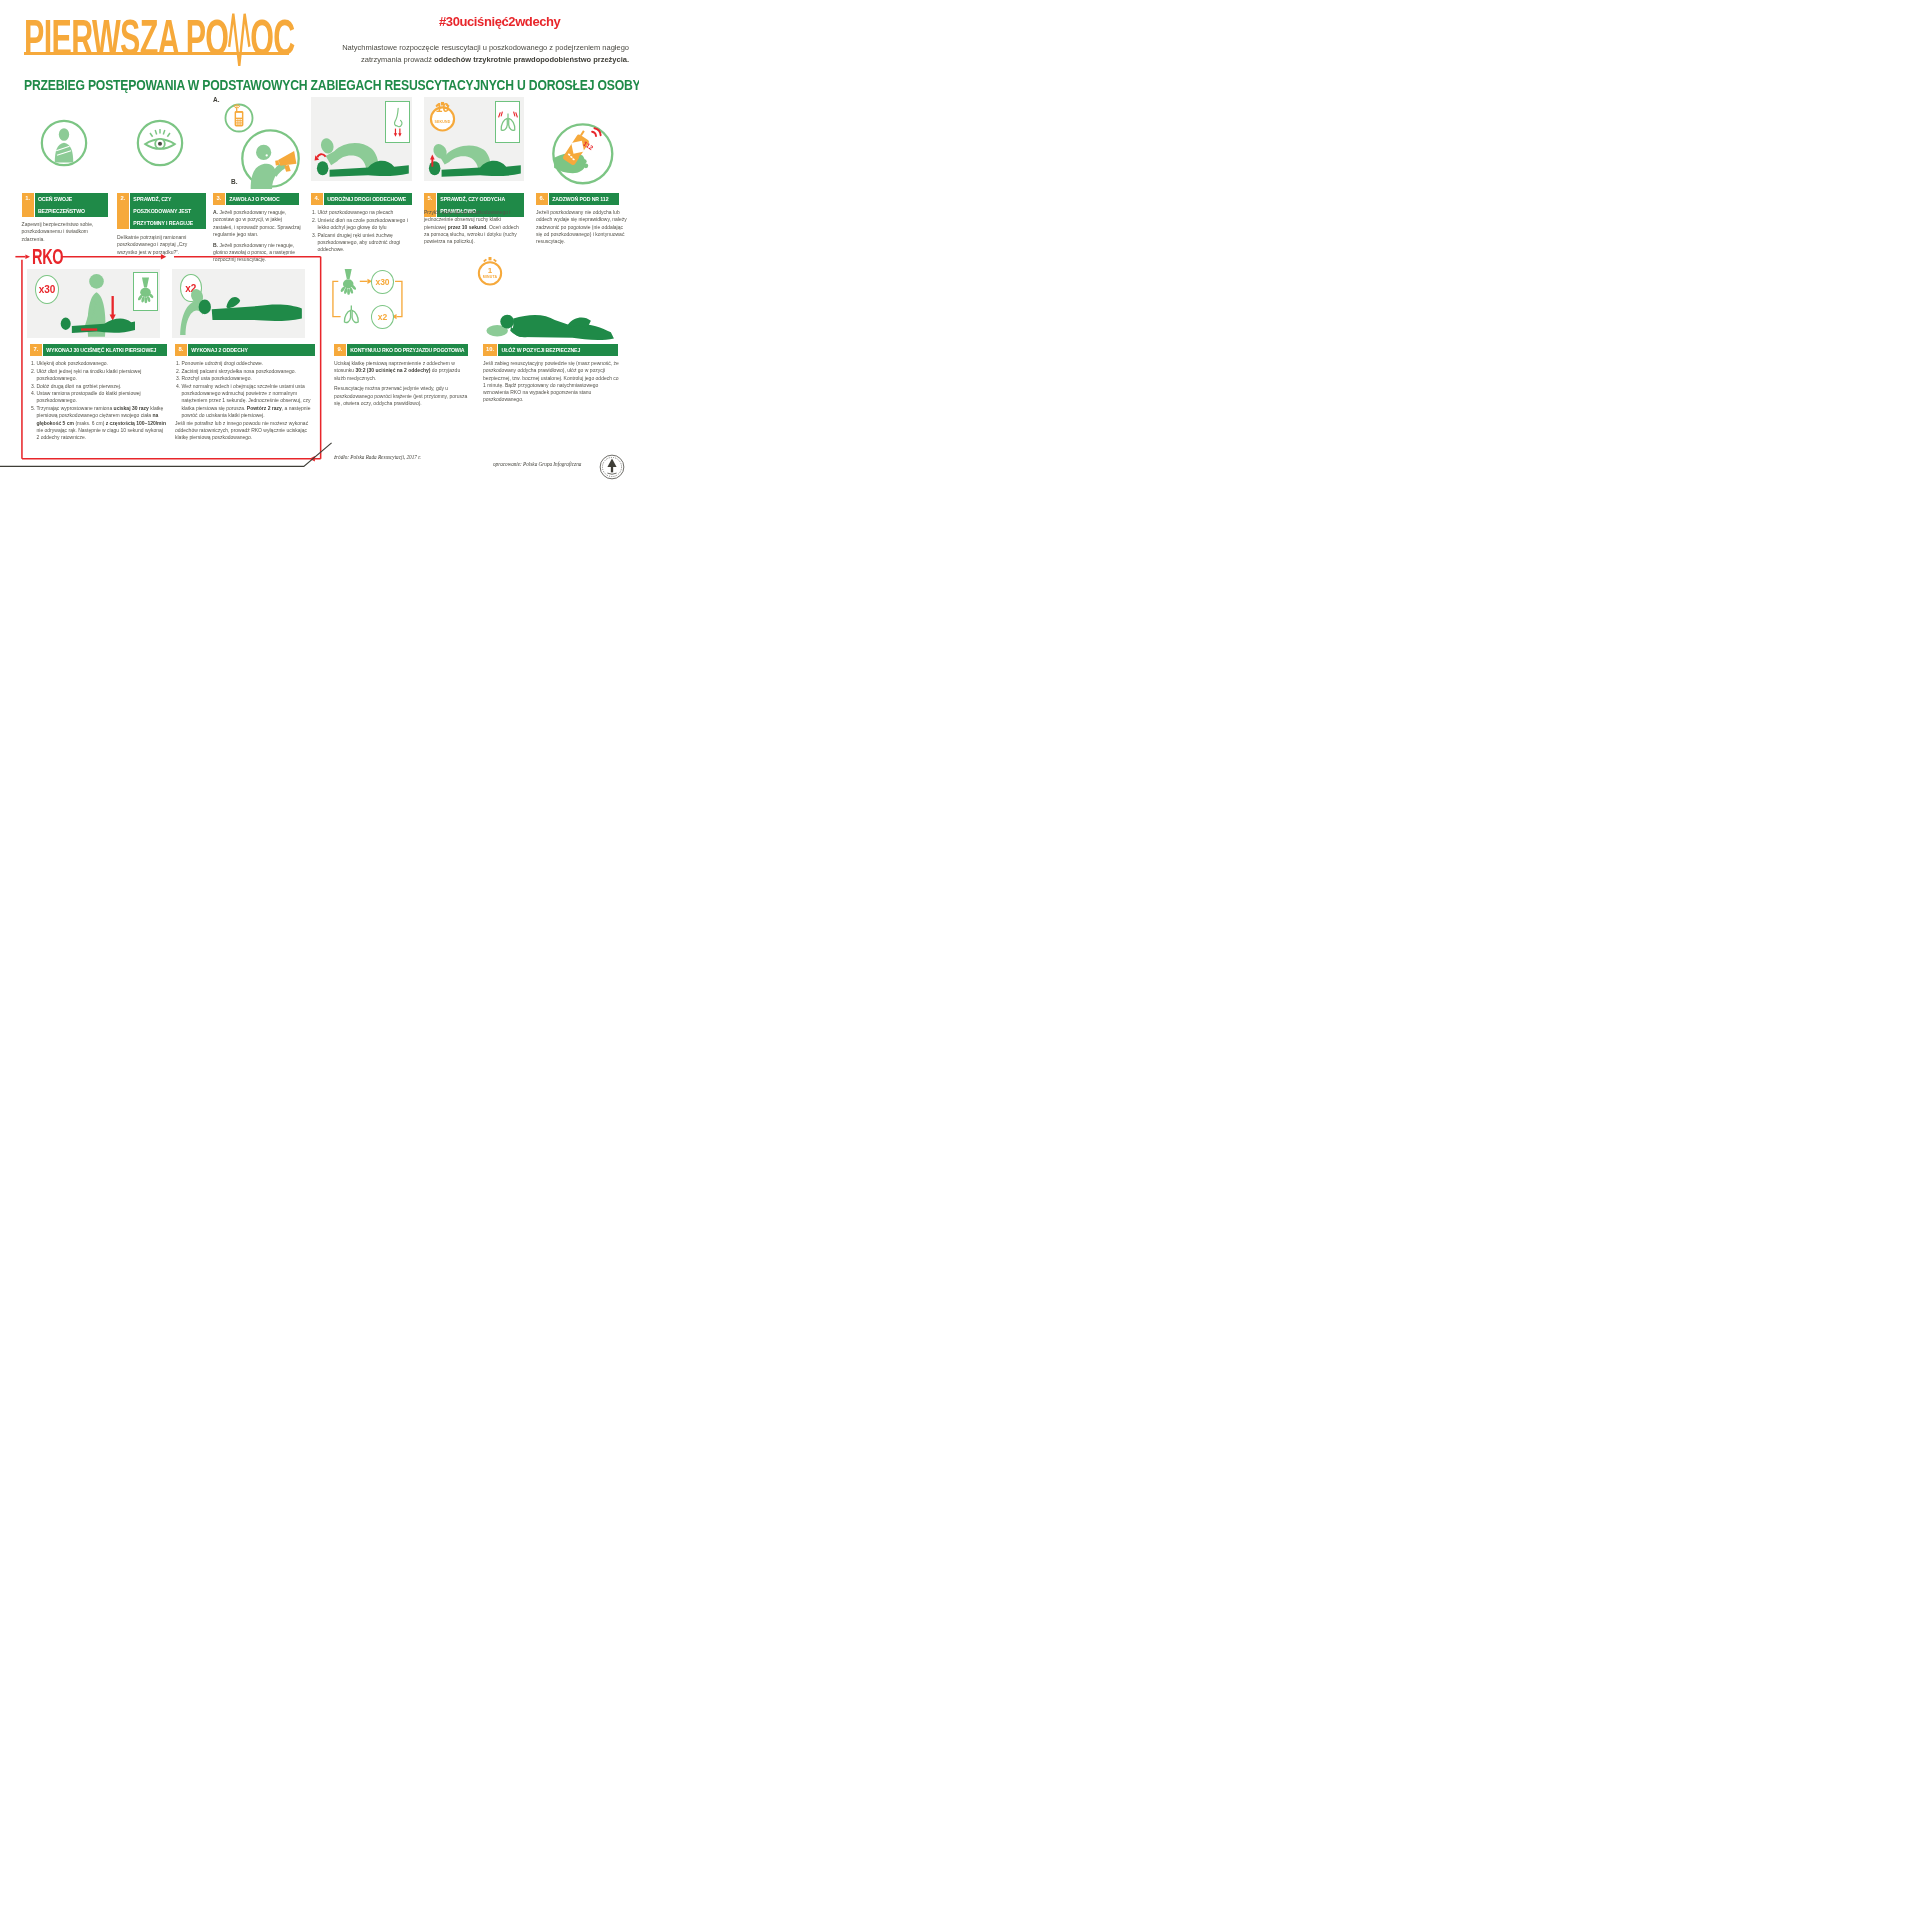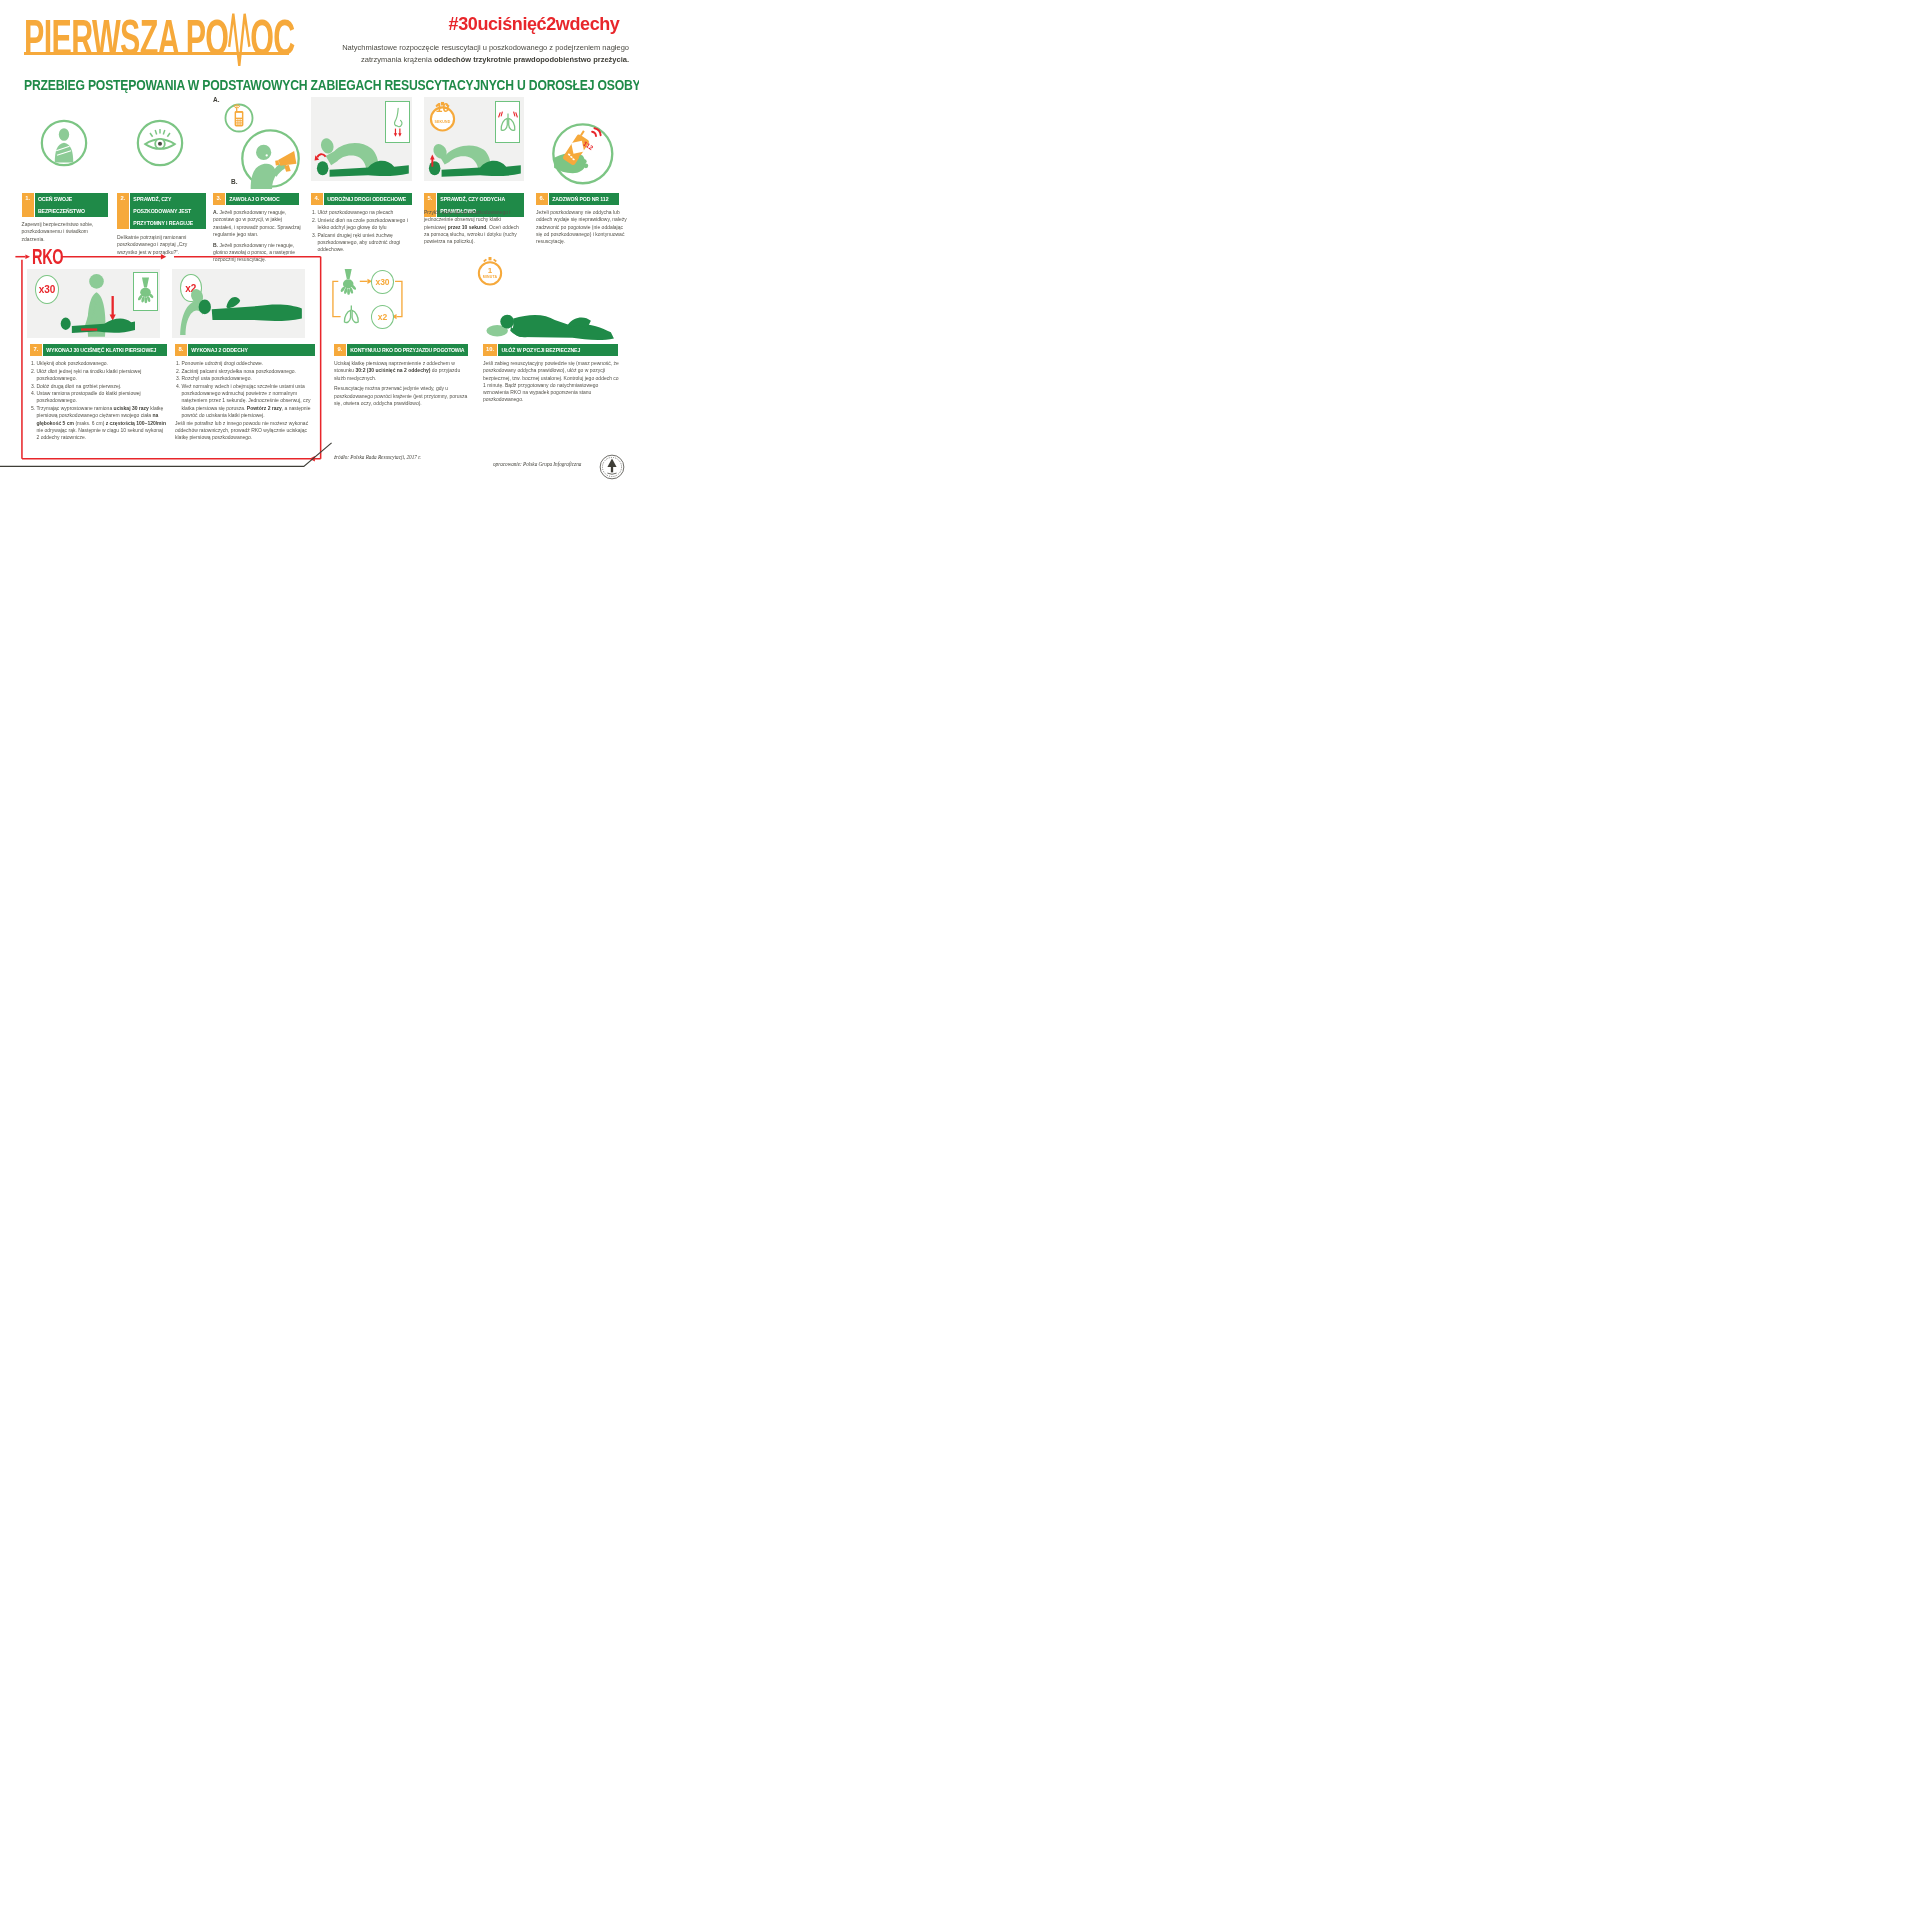--- a/index.html
+++ b/index.html
@@ -4,22 +4,22 @@
 <style>
   html,body{margin:0;padding:0;background:#fff;}
   .poster{position:relative;width:639px;height:488px;background:#fff;overflow:hidden;
           font-family:"Liberation Sans",sans-serif;color:#55534B;}
   .abs{position:absolute;}
   
   .title-row{position:absolute;left:24px;top:11.6px;display:flex;align-items:flex-start;
              transform:scale(0.78,1.30);transform-origin:left top;white-space:nowrap;}
   .title-txt{font-size:39px;font-weight:bold;letter-spacing:-0.8px;color:#F6A93B;line-height:1;}
   .title-underline{position:absolute;left:24px;top:52px;width:265px;height:2.7px;background:#F6A93B;}
-  .hashtag{position:absolute;left:439px;top:14px;width:190px;text-align:center;
-           font-size:18px;font-weight:bold;color:#E8262B;letter-spacing:-0.4px;}
+  .hashtag{position:absolute;left:439px;top:14px;width:190px;text-align:left;
+           font-size:13px;font-weight:bold;color:#E8262B;letter-spacing:-0.4px;}
   .subtitle{position:absolute;left:314px;top:42px;width:315px;font-size:7.5px;line-height:12px;color:#4C4B43;text-align:right;}
   .subtitle b{color:#3F3E37;}
   .section-title{position:absolute;left:24px;top:78px;font-size:12.7px;font-weight:bold;color:#1F8A48;
                  letter-spacing:-0.2px;white-space:nowrap;transform:scale(0.96,1.08);transform-origin:left top;}
   
   .bar{position:absolute;display:flex;align-items:stretch;}
   .bar .num{background:#F6A93B;color:#fff;font-weight:bold;font-size:5.8px;flex:0 0 12px;
             text-align:center;padding-top:2.3px;margin-right:1.2px;}
   .bar .ttl{background:#1F8A48;color:#fff;font-weight:bold;font-size:5.2px;line-height:12px;
             padding:0 3.1px;flex:1;letter-spacing:-0.1px;}
@@ -59,21 +59,21 @@
     <span class="title-txt">PIERWSZA PO</span>
     <svg class="heartbeat" width="28" height="44" viewBox="0 0 72 115">
       <polyline points="2,70 16,4 36,108 54,4 70,70" fill="none" stroke="#F6A93B" stroke-width="8"></polyline>
     </svg>
     <span class="title-txt">OC</span>
   </div>
   <div class="title-underline"></div>
   <div class="hashtag">#30uciśnięć2wdechy</div>
   <div class="subtitle">
     <span>Natychmiastowe rozpoczęcie resuscytacji u poszkodowanego z podejrzeniem nagłego</span><br>
-    <span>zatrzymania krążenia </span><b>oddechów trzykrotnie prawdopodobieństwo przeżycia.</b>
+    <span>zatrzymania prowadź </span><b>oddechów trzykrotnie prawdopodobieństwo przeżycia.</b>
   </div>
   <div class="section-title">PRZEBIEG POSTĘPOWANIA W PODSTAWOWYCH ZABIEGACH RESUSCYTACYJNYCH U DOROSŁEJ OSOBY</div>
 
   <svg class="abs" style="left:40px;top:119px" width="48" height="48" viewBox="0 0 130 130">
     <circle cx="65" cy="65" r="60" fill="#fff" stroke="#7CC584" stroke-width="6"></circle>
     <ellipse cx="65" cy="42" rx="14" ry="17" fill="#8CCB96"></ellipse>
     <path d="M40,118 C40,86 46,68 65,64 C84,68 90,86 90,118 Z" fill="#8CCB96"></path>
     <path d="M44,86 L80,74" stroke="#fff" stroke-width="3" fill="none"></path>
     <path d="M46,98 L84,86" stroke="#fff" stroke-width="3" fill="none"></path>
   </svg>

